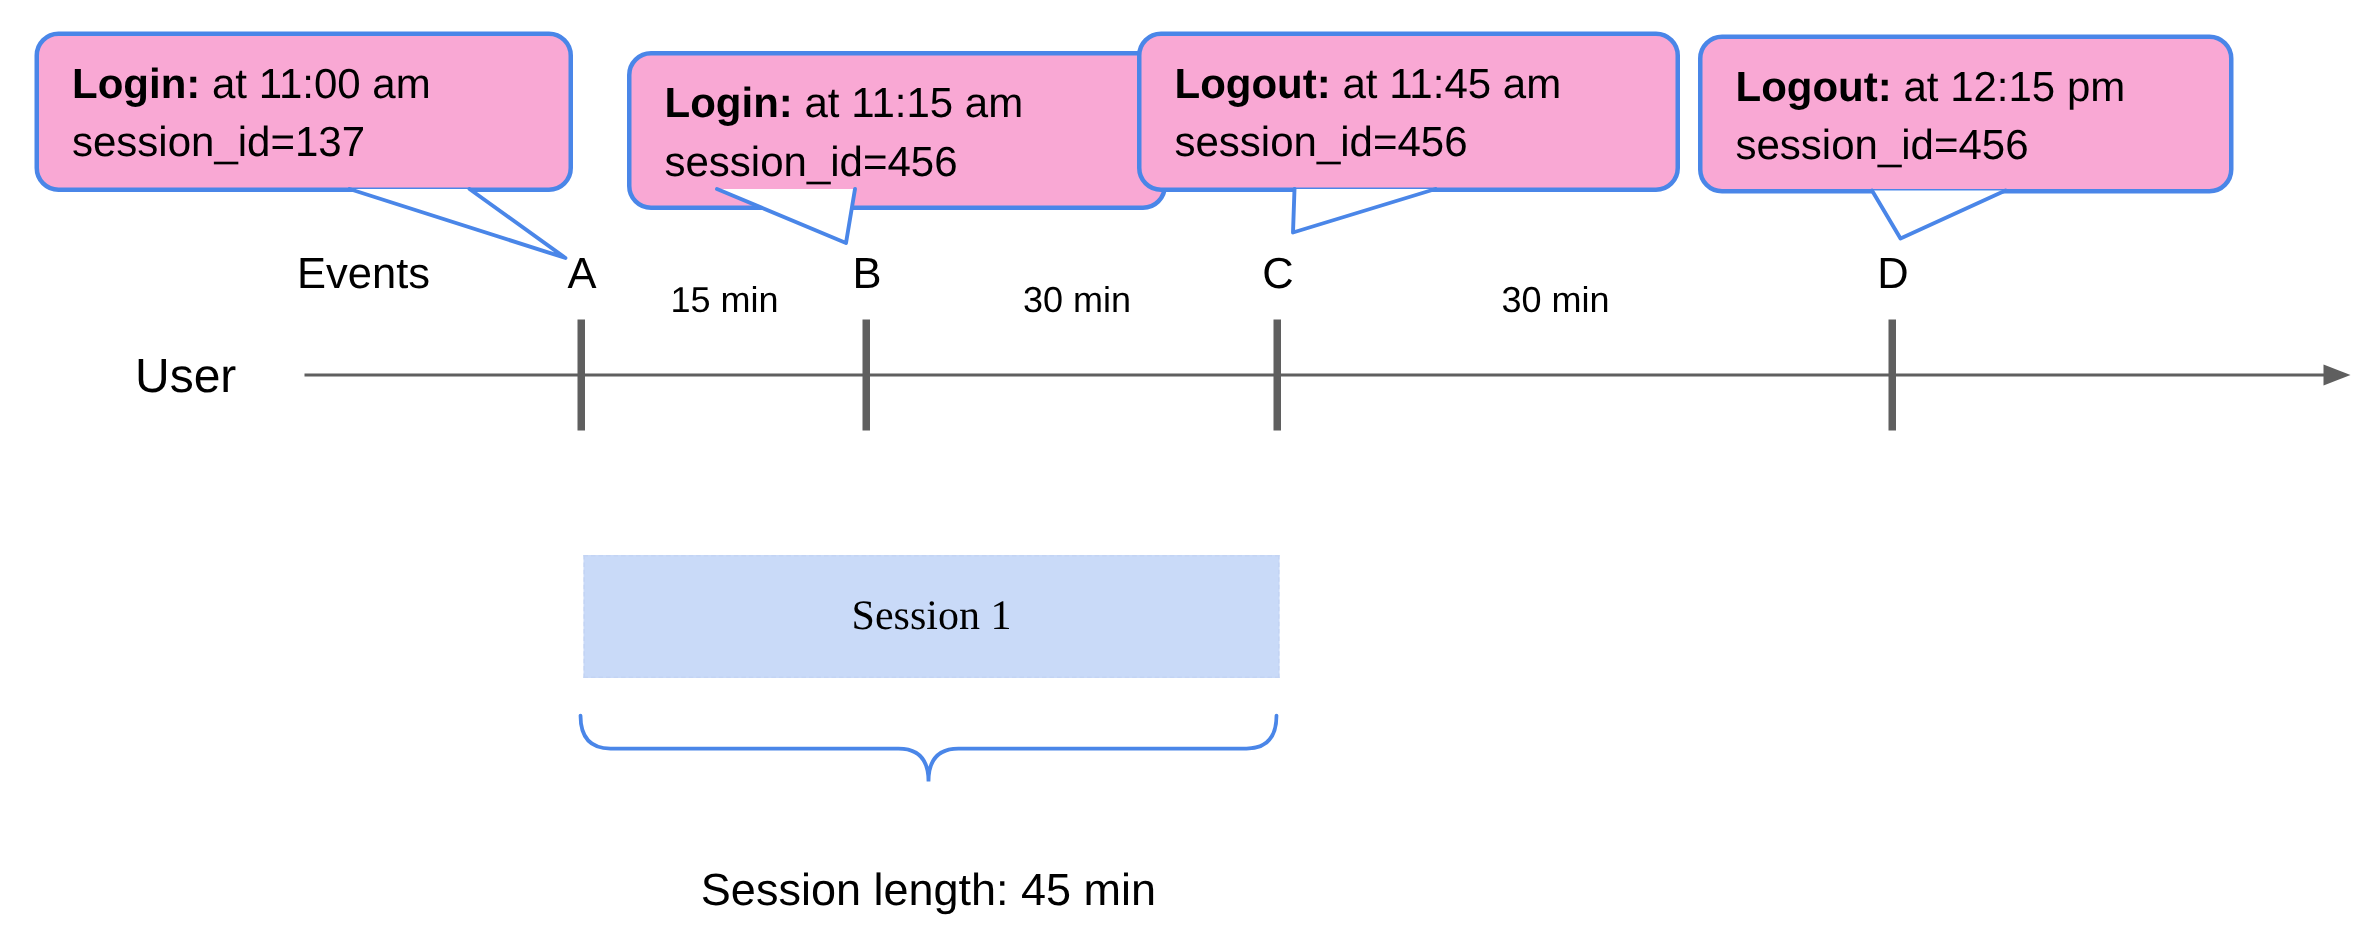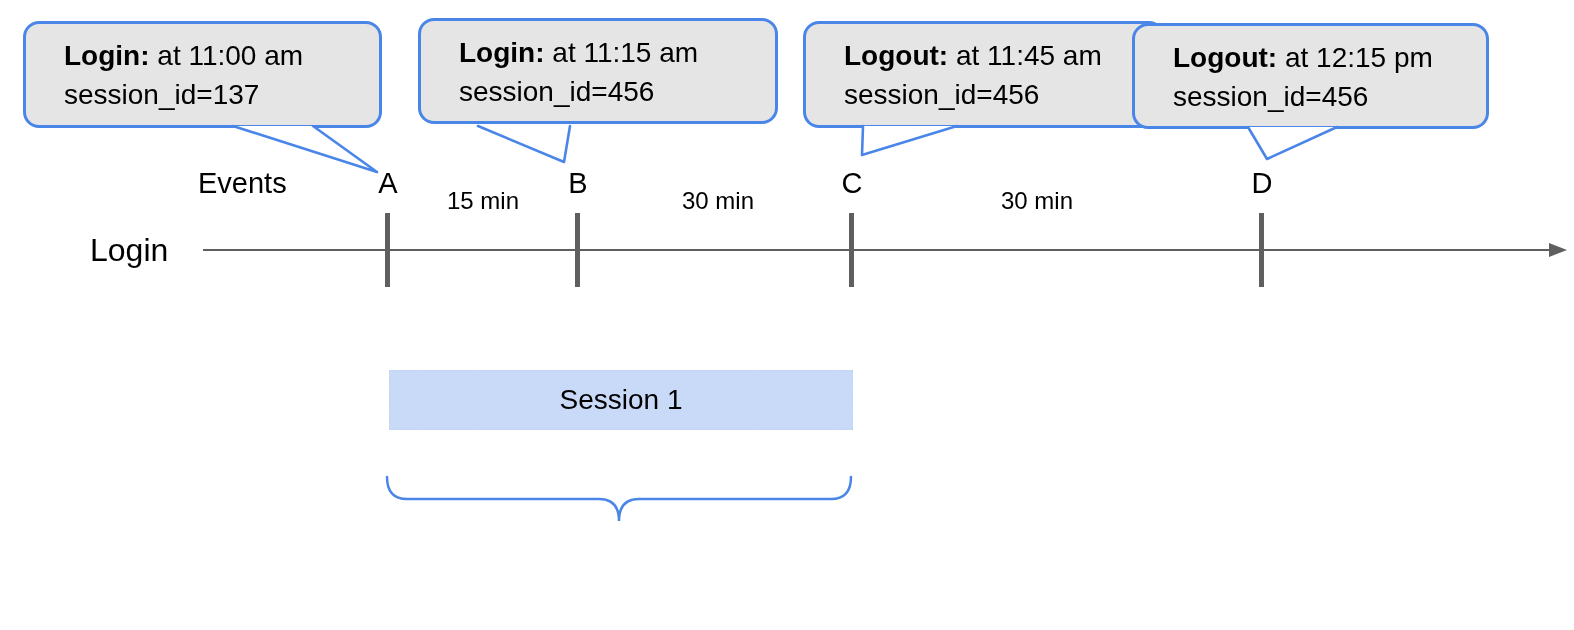--- a/index.html
+++ b/index.html
@@ -8,95 +8,96 @@
     width: 1574px;
     height: 630px;
     background: #ffffff;
     font-family: "Liberation Sans", sans-serif;
     color: var(--text, #000);
     overflow: hidden;
   }
   .bubble {
     position: absolute;
     box-sizing: border-box;
-    background: #e5e5e5;
+    background: #f9a8d4;
     border: 3px solid var(--bubble-border, #4a86e8);
     border-radius: 16px;
-    padding: 12px 38px;
+    padding: 12px 22px;
     font-size: 28px;
     line-height: 39px;
     white-space: nowrap;
   }
   .bubble .bold { font-weight: bold; }
   .tail { position: absolute; overflow: visible; }
   .tail path { fill: none; stroke: var(--bubble-border, #4a86e8); stroke-width: 2.6; stroke-linejoin: round; stroke-linecap: round; }
   .tail polygon { fill: #ffffff; }
   .events-label { position: absolute; left: 170px; top: 167px; font-size: 29px; margin-left: 28px; }
   .user-label { position: absolute; left: 90px; top: 232px; font-size: 32px; }
   .evt-letter { position: absolute; top: 167px; width: 40px; text-align: center; font-size: 29px; }
   .tick { position: absolute; top: 213px; width: 5px; height: 74px; background: var(--line-gray, #5f5f5f); }
   .interval { position: absolute; top: 187px; width: 120px; text-align: center; font-size: 24px; }
   .axis { position: absolute; left: 200px; top: 238px; overflow: visible; }
   .axis line { stroke: var(--line-gray, #5f5f5f); stroke-width: 2; }
   .axis polygon { fill: var(--line-gray, #5f5f5f); }
   .session-box {
-    position: absolute; left: 389px; top: 370px; width: 464px; height: 60px;
+    position: absolute; left: 389px; top: 370px; width: 464px; height: 82px;
     background: var(--session-fill, #c9daf8);
     border: 1px dashed #c3d4f4;
     box-sizing: border-box;
     display: flex; align-items: center; justify-content: center;
     font-size: 28px;
+    font-family: Liberation Serif, serif;
   }
   .brace { position: absolute; left: 380px; top: 470px; overflow: visible; }
   .brace path { fill: none; stroke: var(--brace-blue, #4a86e8); stroke-width: 2.5; stroke-linecap: round; }
   .caption { position: absolute; left: 369px; top: 577px; width: 500px; text-align: center; font-size: 30px; }
 </style>
 </head>
 <body>
 
 <div class="canvas">
 
   <div class="bubble" style="left:23px; top:21px; width:359px; height:107px;">
     <div><span class="bold">Login:</span> <span>at 11:00 am</span></div>
     <div>session_id=137</div>
   </div>
   <svg class="tail" style="left:228px; top:126px;" width="160" height="52" viewBox="0 0 160 52">
     <polygon points="5,0 149,46 85,0"></polygon>
     <path d="M5,0 L149,46 L85,0"></path>
   </svg>
 
-  <div class="bubble" style="left:418px; top:18px; width:360px; height:106px;">
+  <div class="bubble" style="left:418px; top:34px; width:360px; height:106px;">
     <div><span class="bold">Login:</span> <span>at 11:15 am</span></div>
     <div>session_id=456</div>
   </div>
   <svg class="tail" style="left:473px; top:126px;" width="102" height="42" viewBox="0 0 102 42">
     <polygon points="5,0 91,36 97,0"></polygon>
     <path d="M5,0 L91,36 L97,0"></path>
   </svg>
 
-  <div class="bubble" style="left:803px; top:21px; width:362px; height:107px;">
+  <div class="bubble" style="left:758px; top:21px; width:362px; height:107px;">
     <div><span class="bold">Logout:</span> <span>at 11:45 am</span></div>
     <div>session_id=456</div>
   </div>
   <svg class="tail" style="left:855px; top:126px;" width="108" height="35" viewBox="0 0 108 35">
     <polygon points="8,0 7,29 102,0"></polygon>
     <path d="M8,0 L7,29 L102,0"></path>
   </svg>
 
   <div class="bubble" style="left:1132px; top:23px; width:357px; height:106px;">
     <div><span class="bold">Logout:</span> <span>at 12:15 pm</span></div>
     <div>session_id=456</div>
   </div>
   <svg class="tail" style="left:1243px; top:127px;" width="100" height="38" viewBox="0 0 100 38">
     <polygon points="5,0 24,32 94,0"></polygon>
     <path d="M5,0 L24,32 L94,0"></path>
   </svg>
 
   <div class="events-label">Events</div>
-  <div class="user-label">Login</div>
+  <div class="user-label">User</div>
 
   <div class="evt-letter" style="left:368px;">A</div>
   <div class="evt-letter" style="left:558px;">B</div>
   <div class="evt-letter" style="left:832px;">C</div>
   <div class="evt-letter" style="left:1242px;">D</div>
 
   <div class="interval" style="left:423px;">15 min</div>
   <div class="interval" style="left:658px;">30 min</div>
   <div class="interval" style="left:977px;">30 min</div>
 
@@ -111,14 +112,15 @@
   <div class="tick" style="left:1259px;"></div>
 
   <div class="session-box">
     <span>Session 1</span>
   </div>
 
   <svg class="brace" width="490" height="58" viewBox="0 0 490 58">
     <path d="M7 7 Q7 29 27 29 L219 29 Q239 29 239 51 Q239 29 259 29 L451 29 Q471 29 471 7"></path>
   </svg>
 
+  <div class="caption">Session length: 45 min</div>
 
 </div>
 
 </body></html>

